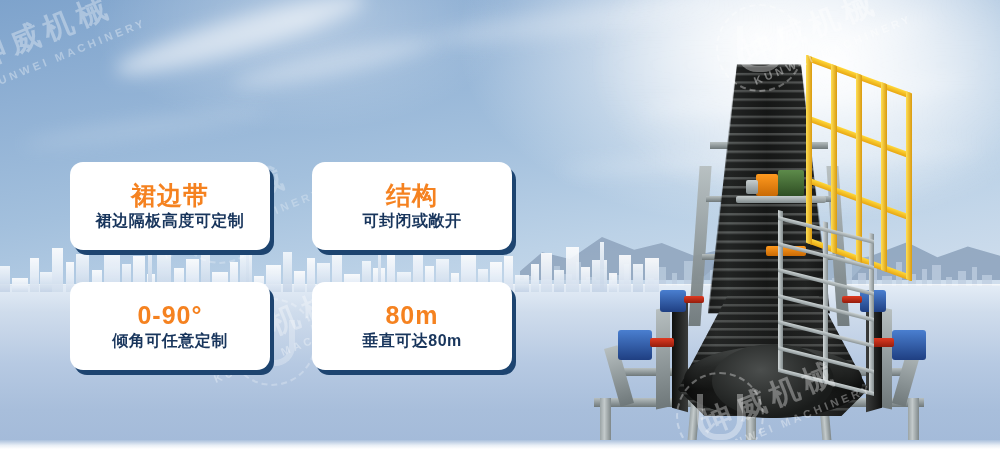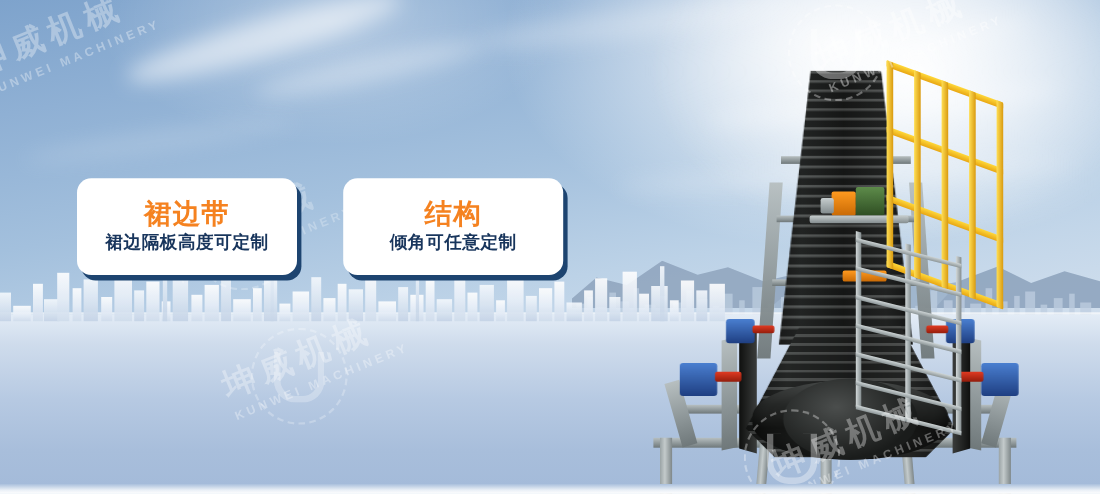--- a/index.html
+++ b/index.html
@@ -408,19 +408,29 @@
 
 
   <div class="cards">
     <div class="card-row">
       <div class="card">
         <div class="card-title">裙边带</div>
         <div class="card-sub">裙边隔板高度可定制</div>
       </div>
       <div class="card">
         <div class="card-title">结构</div>
+        <div class="card-sub">可封闭或敞开</div>
+      </div>
+    </div>
+    <div class="card-row">
+      <div class="card">
+        <div class="card-title">0-90°</div>
         <div class="card-sub">倾角可任意定制</div>
       </div>
+      <div class="card">
+        <div class="card-title">80m</div>
+        <div class="card-sub">垂直可达80m</div>
+      </div>
     </div>
   </div>
 
   <div class="bottom-strip"></div>
 </div>
 
 </body></html>

